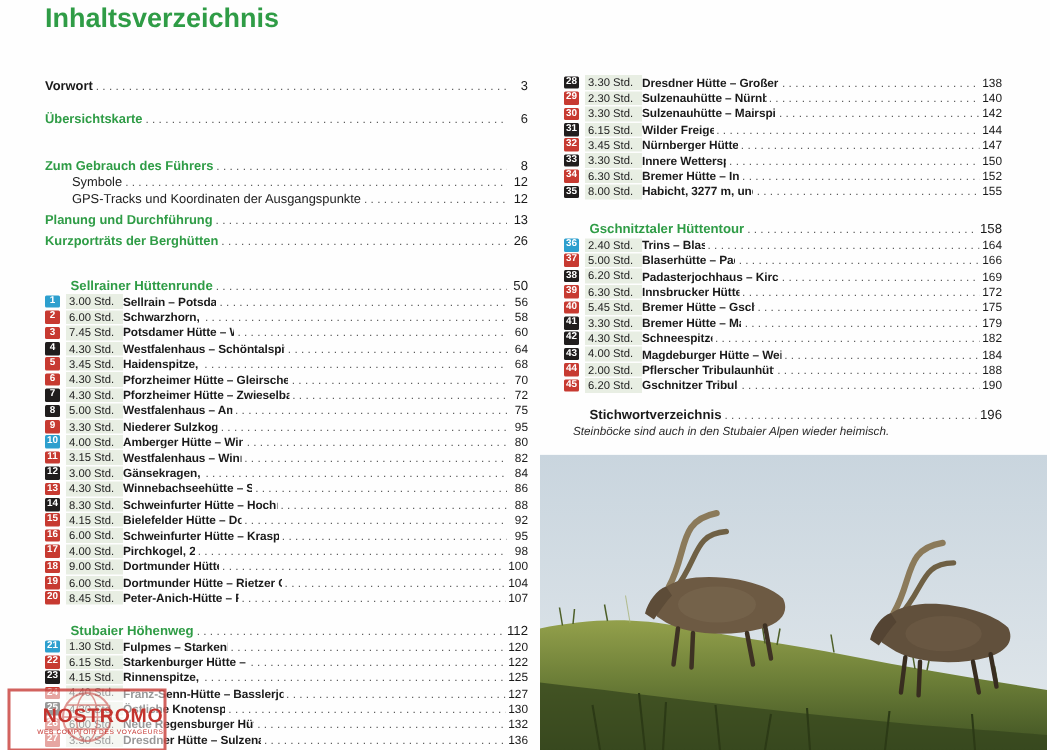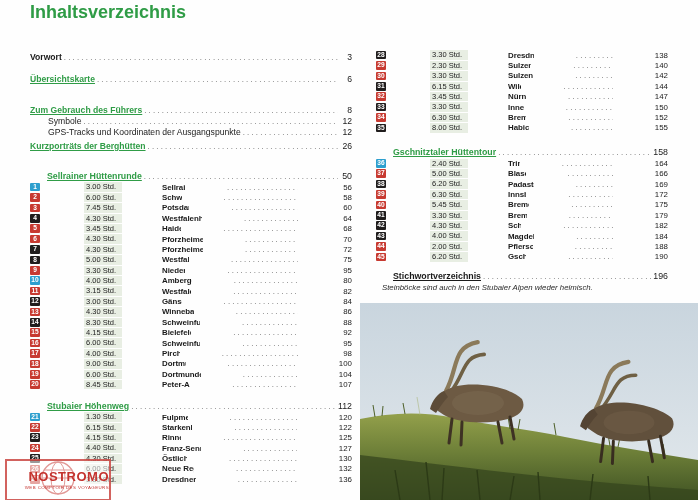--- a/index.html
+++ b/index.html
@@ -33,21 +33,21 @@
   
   .head-row{display:flex;align-items:flex-end;font-size:8.8px;line-height:11px;padding-left:17px;}
   .head-row .lbl{font-weight:bold;white-space:nowrap;}
   .head-row.black-head .lbl{color:#1a1a1a;}
   .mt-sellrainer{margin-top:19px;}
   .mt-stubaier{margin-top:11px;}
   .mt-gschnitz{margin-top:14px;}
   .mt-index{margin-top:9px;}
 
   
-  .tour-row{display:flex;align-items:center;height:10.4px;font-size:7.9px;gap:40px;}
+  .tour-row{display:flex;align-items:center;height:10.4px;font-size:7.9px;}
   .badge{
     flex:0 0 10px;height:8.6px;margin-right:4px;border-radius:1px;
     color:#fff;font-size:6.6px;font-weight:bold;line-height:8.6px;text-align:center;
   }
   .badge.red{background:#c73a31;}
   .badge.black{background:#201d1d;}
   .badge.blue{background:#2d9fce;}
   .time{
     flex:0 0 34px;font-size:7.5px;color:#222;
     padding:0 2px;line-height:9.4px;white-space:nowrap;
@@ -75,21 +75,21 @@
     position:absolute;left:5px;top:459px;width:102px;height:38px;
     border:2px solid rgba(195,45,40,.75);
     background:rgba(255,255,255,.55);
     display:flex;flex-direction:column;align-items:flex-end;justify-content:center;
     z-index:5;
   }
   .watermark .globe{position:absolute;left:30px;top:-4px;opacity:.5;}
   .wm-name{font-size:13px;font-weight:bold;color:#c4332e;letter-spacing:.5px;line-height:13px;position:relative;}
   .wm-sub{font-size:4.4px;color:#c4332e;letter-spacing:.4px;margin-top:2px;position:relative;}
 </style>
-<style>.fm-row.green .lbl,.head-row .lbl{color:#2f9c46;text-decoration:underline;}
+<style>.fm-row.green .lbl,.head-row .lbl{color:#2f9c46;}
   .head-row.black-head .lbl{color:#1a1a1a;}
   .time{background:#e8eee3;}
   .badge.red{background:#c73a31;}.badge.black{background:#201d1d;}.badge.blue{background:#2d9fce;}</style></head>
 <body>
 
 <h1 class="page-title" style="color: rgb(47, 156, 70);">Inhaltsverzeichnis</h1>
 
 <div class="col left">
   <div id="front-matter">
       <div class="fm-row black">
@@ -109,20 +109,25 @@
       </div>
       <div class="fm-row sub">
         <span class="lbl">Symbole</span>
         <span class="leader"></span>
         <span class="pg">12</span>
       </div>
       <div class="fm-row sub">
         <span class="lbl">GPS-Tracks und Koordinaten der Ausgangspunkte</span>
         <span class="leader"></span>
         <span class="pg">12</span>
+      </div>
+      <div class="fm-row green">
+        <span class="lbl">Planung und Durchführung</span>
+        <span class="leader"></span>
+        <span class="pg">13</span>
       </div>
       <div class="fm-row green">
         <span class="lbl">Kurzporträts der Berghütten</span>
         <span class="leader"></span>
         <span class="pg">26</span>
       </div>
     </div>
   <div id="left-groups">
       <div class="head-row mt-sellrainer">
         <span class="lbl">Sellrainer Hüttenrunde</span>

